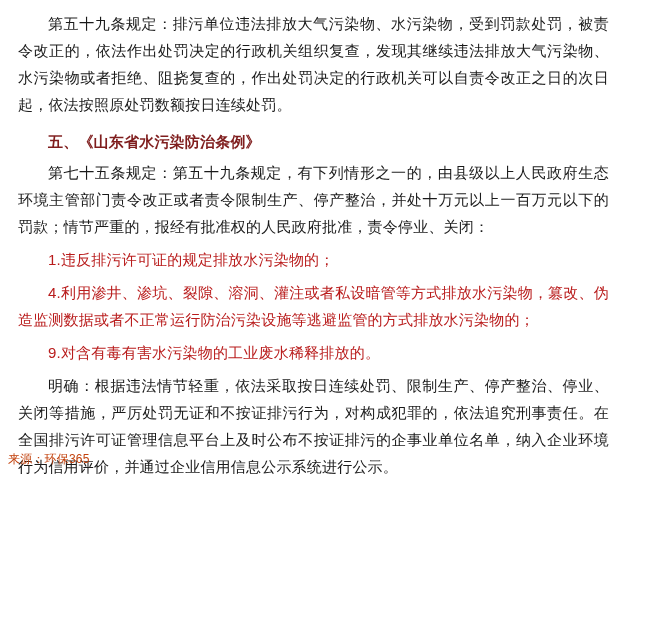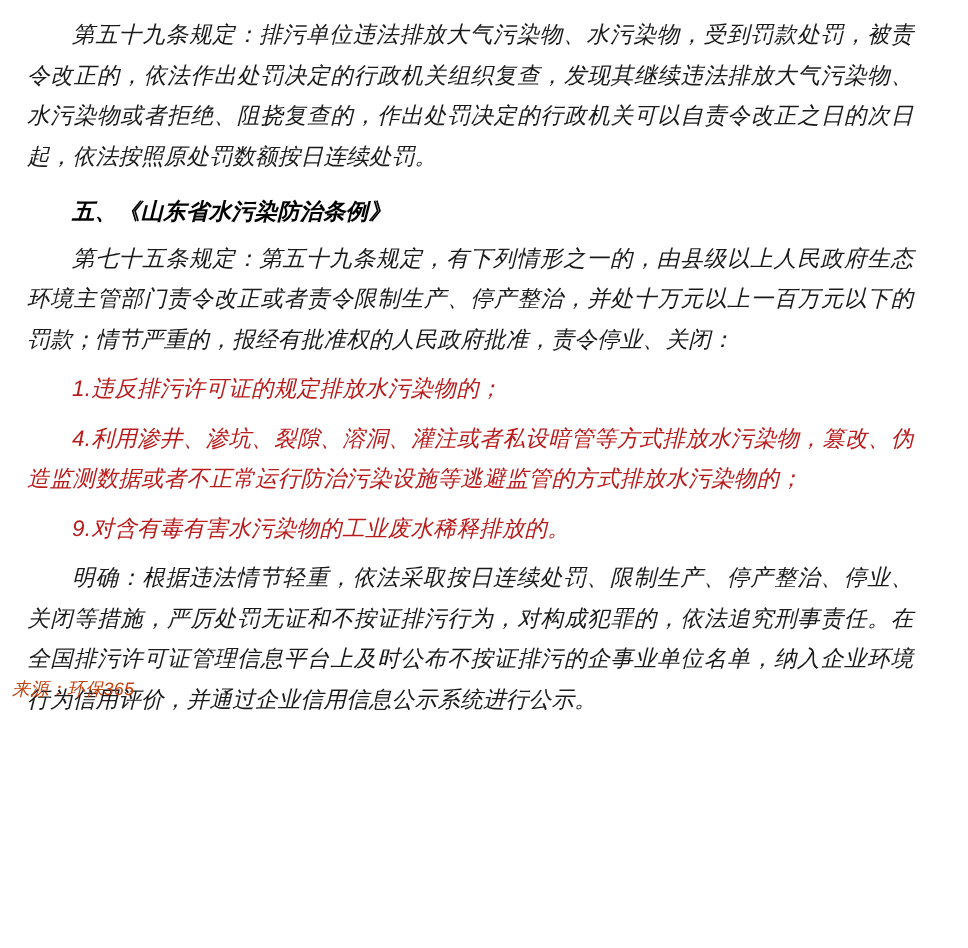--- a/index.html
+++ b/index.html
@@ -14,36 +14,35 @@
     color: #222222;
     overflow: hidden;
   }
   .page {
     position: relative;
     width: 645px;
     height: 476px;
     box-sizing: border-box;
     padding: 10px 36px 0 18px;
     background: #ffffff;
-    font-style: italic;
   }
   .para {
     font-size: 15px;
     line-height: 27px;
     color: #1a1a1a;
     text-align: justify;
     text-justify: inter-ideograph;
     margin: 0 0 6px 0;
     text-indent: 2em;
     letter-spacing: 0.2px;
   }
   .heading {
     font-size: 15px;
     line-height: 27px;
-    color: #000000;
+    color: #7f1d1d;
     font-weight: bold;
     margin: 10px 0 4px 0;
     text-indent: 2em;
     letter-spacing: 0.2px;
   }
   .list-item {
     font-size: 15px;
     line-height: 27px;
     color: #b91c1c;
     text-align: justify;

